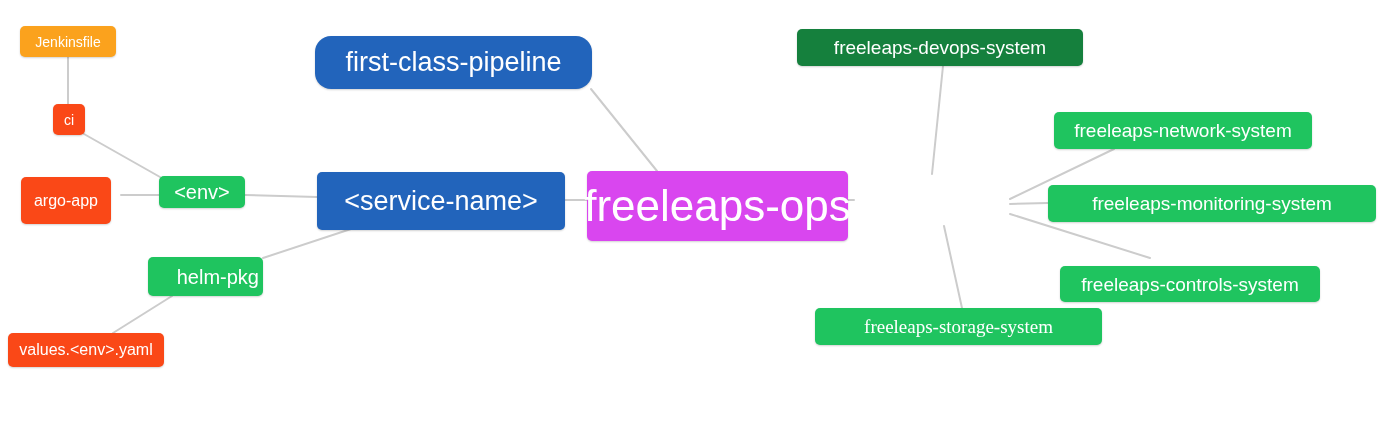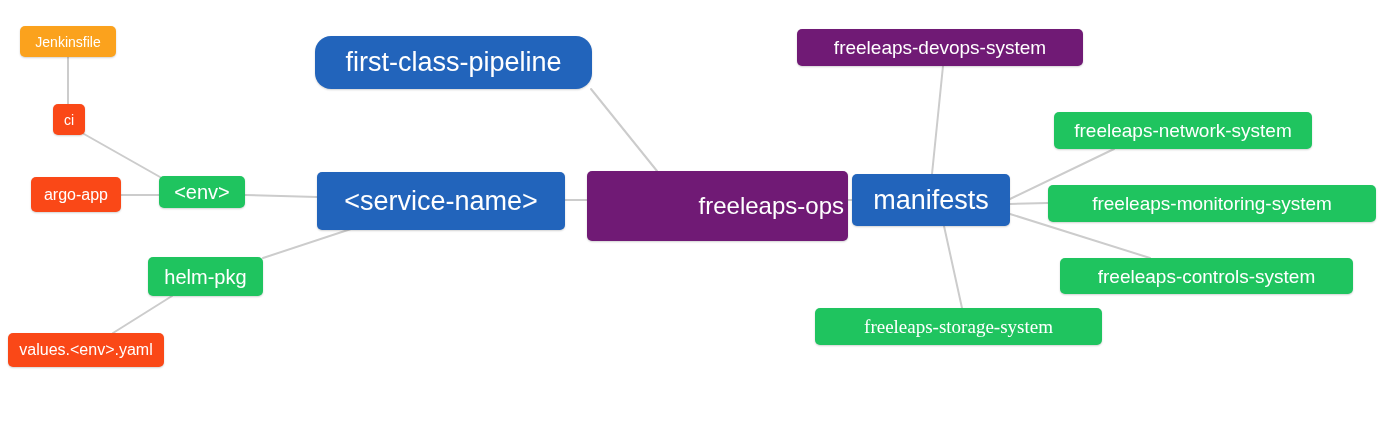--- a/index.html
+++ b/index.html
@@ -52,52 +52,49 @@
       <line x1="1010" y1="204" x2="1048" y2="203" stroke="#cccccc" stroke-width="2" stroke-linecap="round"></line>
       <line x1="1010" y1="214" x2="1150" y2="258" stroke="#cccccc" stroke-width="2" stroke-linecap="round"></line>
       <line x1="944" y1="226" x2="962" y2="308" stroke="#cccccc" stroke-width="2" stroke-linecap="round"></line>
     </svg>
 <div class="node" style="left: 20px; top: 26px; width: 96px; height: 31px; background: rgb(251, 162, 29); color: rgb(255, 255, 255); font-size: 14px;">
       <span>Jenkinsfile</span>
     </div>
     <div class="node" style="left: 53px; top: 104px; width: 32px; height: 31px; background: rgb(250, 72, 23); color: rgb(255, 255, 255); font-size: 14px; align-items: center;">
       <span>ci</span>
     </div>
-    <div class="node" style="left: 31px; top: 177px; width: 90px; height: 35px; background: rgb(250, 72, 23); color: rgb(255, 255, 255); font-size: 16px;">
+    <div class="node" style="left: 21px; top: 177px; width: 90px; height: 47px; background: rgb(250, 72, 23); color: rgb(255, 255, 255); font-size: 16px;">
       <span>argo-app</span>
     </div>
     <div class="node" style="left: 159px; top: 176px; width: 86px; height: 32px; background: rgb(31, 196, 95); color: rgb(255, 255, 255); font-size: 20px;">
       <span>&lt;env&gt;</span>
     </div>
     <div class="node" style="left: 315px; top: 36px; width: 277px; height: 53px; background: rgb(34, 100, 187); color: rgb(255, 255, 255); font-size: 27px; border-radius: 16px;">
       <span>first-class-pipeline</span>
     </div>
     <div class="node" style="left: 317px; top: 172px; width: 248px; height: 58px; background: rgb(34, 100, 187); color: rgb(255, 255, 255); font-size: 27px;">
       <span>&lt;service-name&gt;</span>
     </div>
-    <div class="node" style="left: 587px; top: 171px; width: 261px; height: 70px; background: #701a75; color: rgb(255, 255, 255); font-size: 24px; justify-content: flex-end;">
+    <div class="node" style="left: 587px; top: 171px; width: 261px; height: 70px; background: #d946ef; color: rgb(255, 255, 255); font-size: 44px;">
       <span>freeleaps-ops</span>
     </div>
-    <div class="node" style="left: 852px; top: 174px; width: 158px; height: 52px; background: rgb(34, 100, 187); color: rgb(255, 255, 255); font-size: 27px;">
-      <span>manifests</span>
-    </div>
-    <div class="node" style="left: 148px; top: 257px; width: 115px; height: 39px; background: rgb(31, 196, 95); color: rgb(255, 255, 255); font-size: 20px;">
+    <div class="node" style="left: 148px; top: 257px; width: 115px; height: 39px; background: rgb(31, 196, 95); color: rgb(255, 255, 255); font-size: 20px; justify-content: flex-end;">
       <span>helm-pkg</span>
     </div>
     <div class="node" style="left: 8px; top: 333px; width: 156px; height: 34px; background: rgb(250, 72, 23); color: rgb(255, 255, 255); font-size: 16px;">
       <span>values.&lt;env&gt;.yaml</span>
     </div>
-    <div class="node" style="left: 797px; top: 29px; width: 286px; height: 37px; background: #701a75; color: rgb(255, 255, 255); font-size: 19px; text-align: right;">
+    <div class="node" style="left: 797px; top: 29px; width: 286px; height: 37px; background: #15803d; color: rgb(255, 255, 255); font-size: 19px; text-align: right;">
       <span>freeleaps-devops-system</span>
     </div>
     <div class="node" style="left: 1054px; top: 112px; width: 258px; height: 37px; background: rgb(31, 196, 95); color: rgb(255, 255, 255); font-size: 19px;">
       <span>freeleaps-network-system</span>
     </div>
     <div class="node" style="left: 1048px; top: 185px; width: 328px; height: 37px; background: rgb(31, 196, 95); color: rgb(255, 255, 255); font-size: 19px;">
       <span>freeleaps-monitoring-system</span>
     </div>
-    <div class="node" style="left: 1060px; top: 258px; width: 293px; height: 36px; background: rgb(31, 196, 95); color: rgb(255, 255, 255); font-size: 19px;">
+    <div class="node" style="left: 1060px; top: 266px; width: 260px; height: 36px; background: rgb(31, 196, 95); color: rgb(255, 255, 255); font-size: 19px;">
       <span>freeleaps-controls-system</span>
     </div>
     <div class="node" style="left: 815px; top: 308px; width: 287px; height: 37px; background: rgb(31, 196, 95); color: rgb(255, 255, 255); font-size: 19px; font-family: Liberation Serif, serif;">
       <span>freeleaps-storage-system</span>
     </div>
   </div>
 
 </body></html>

